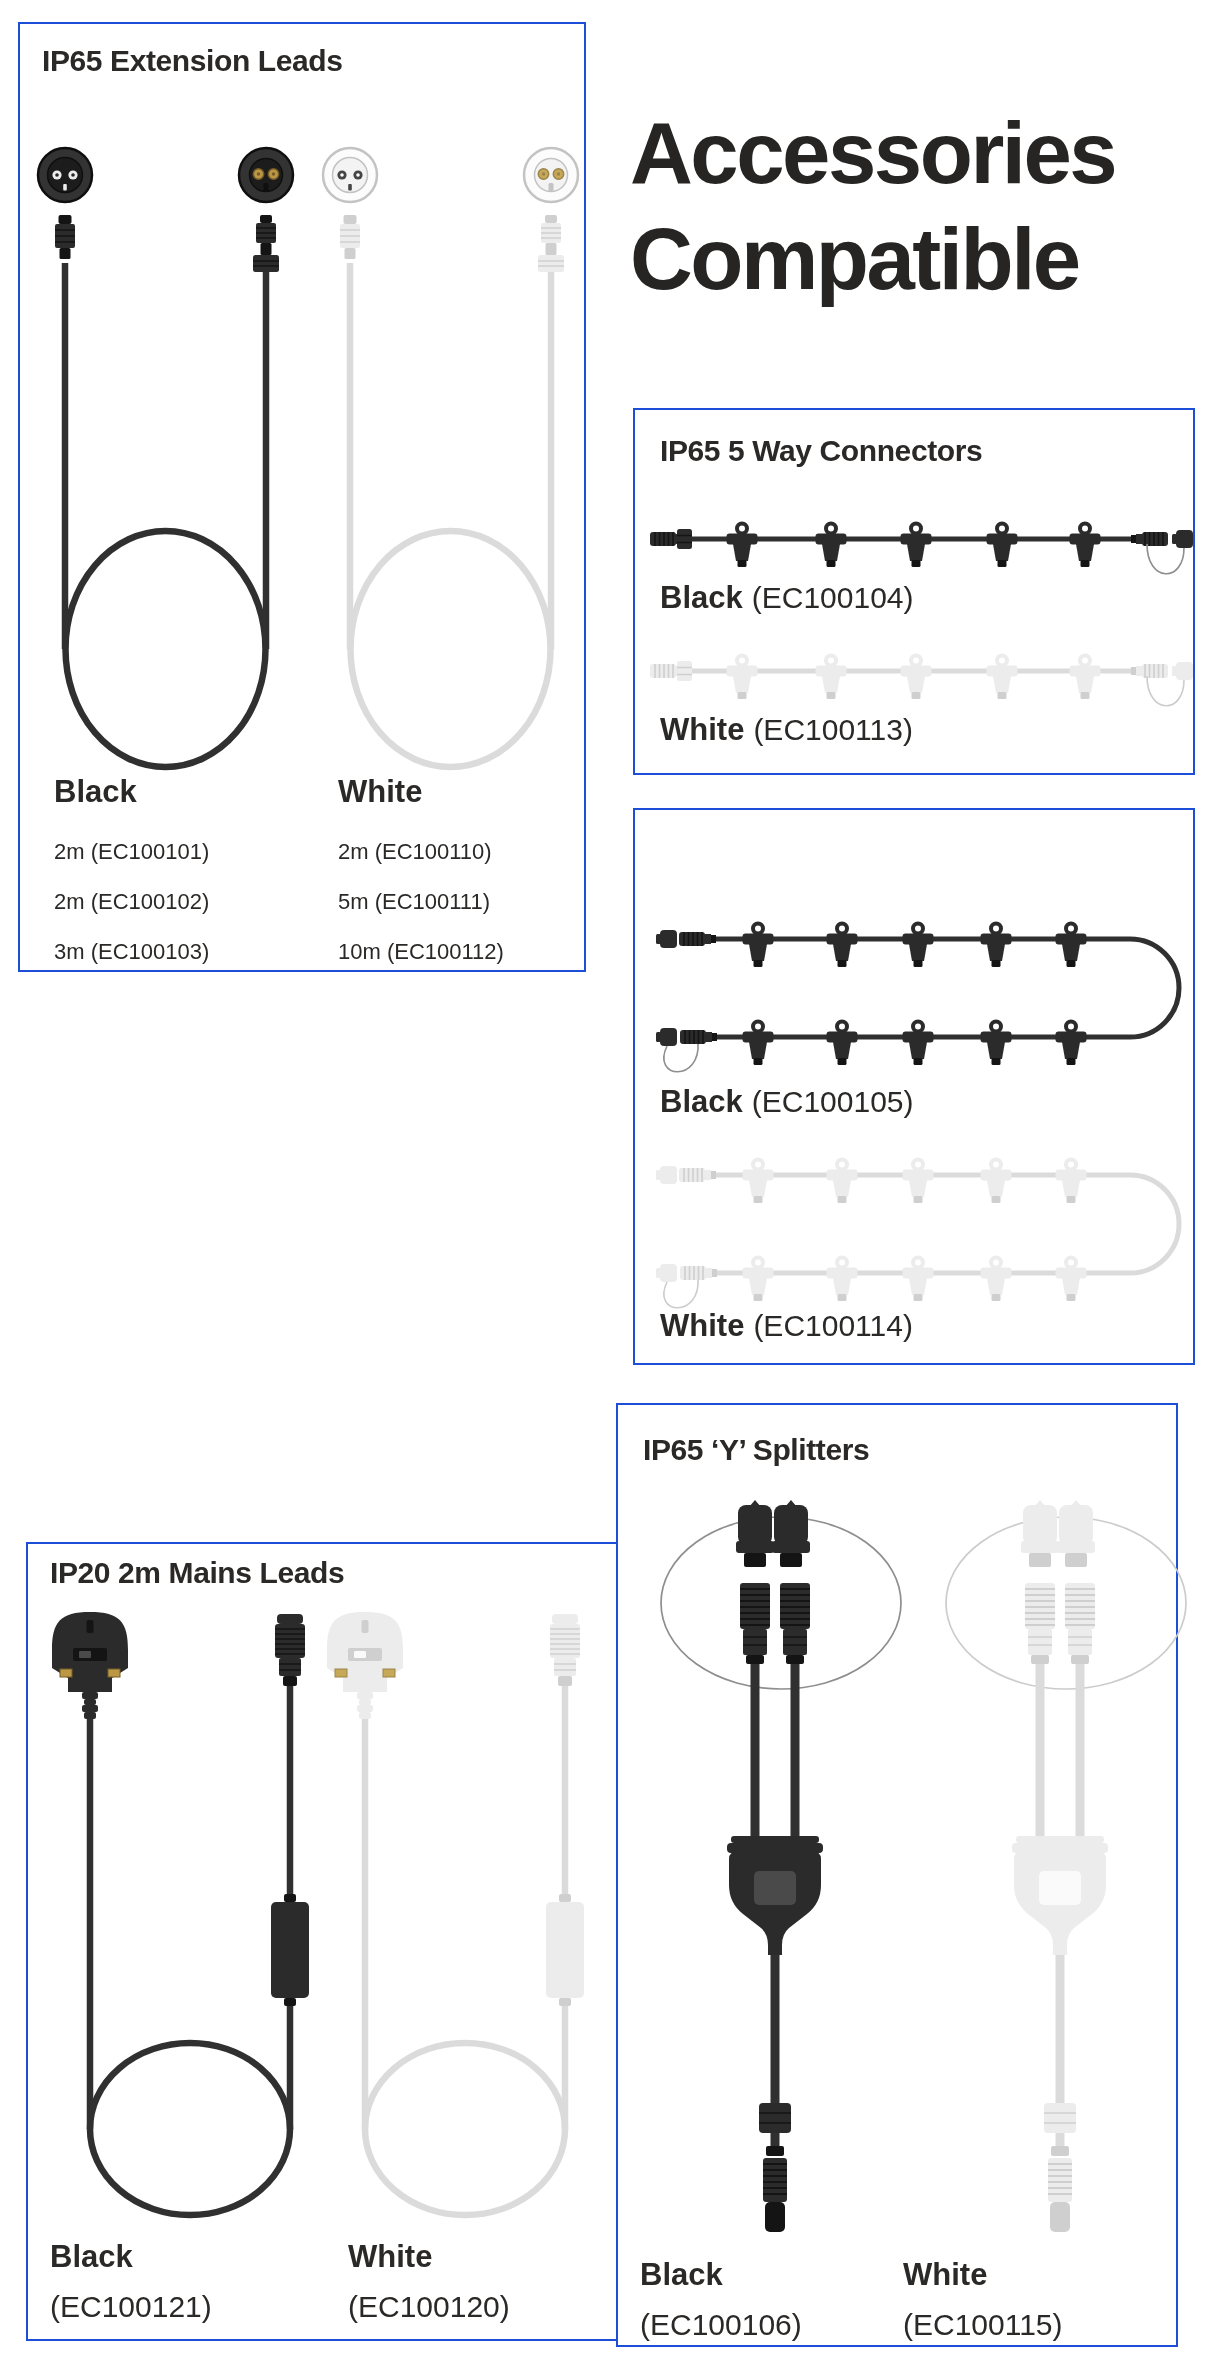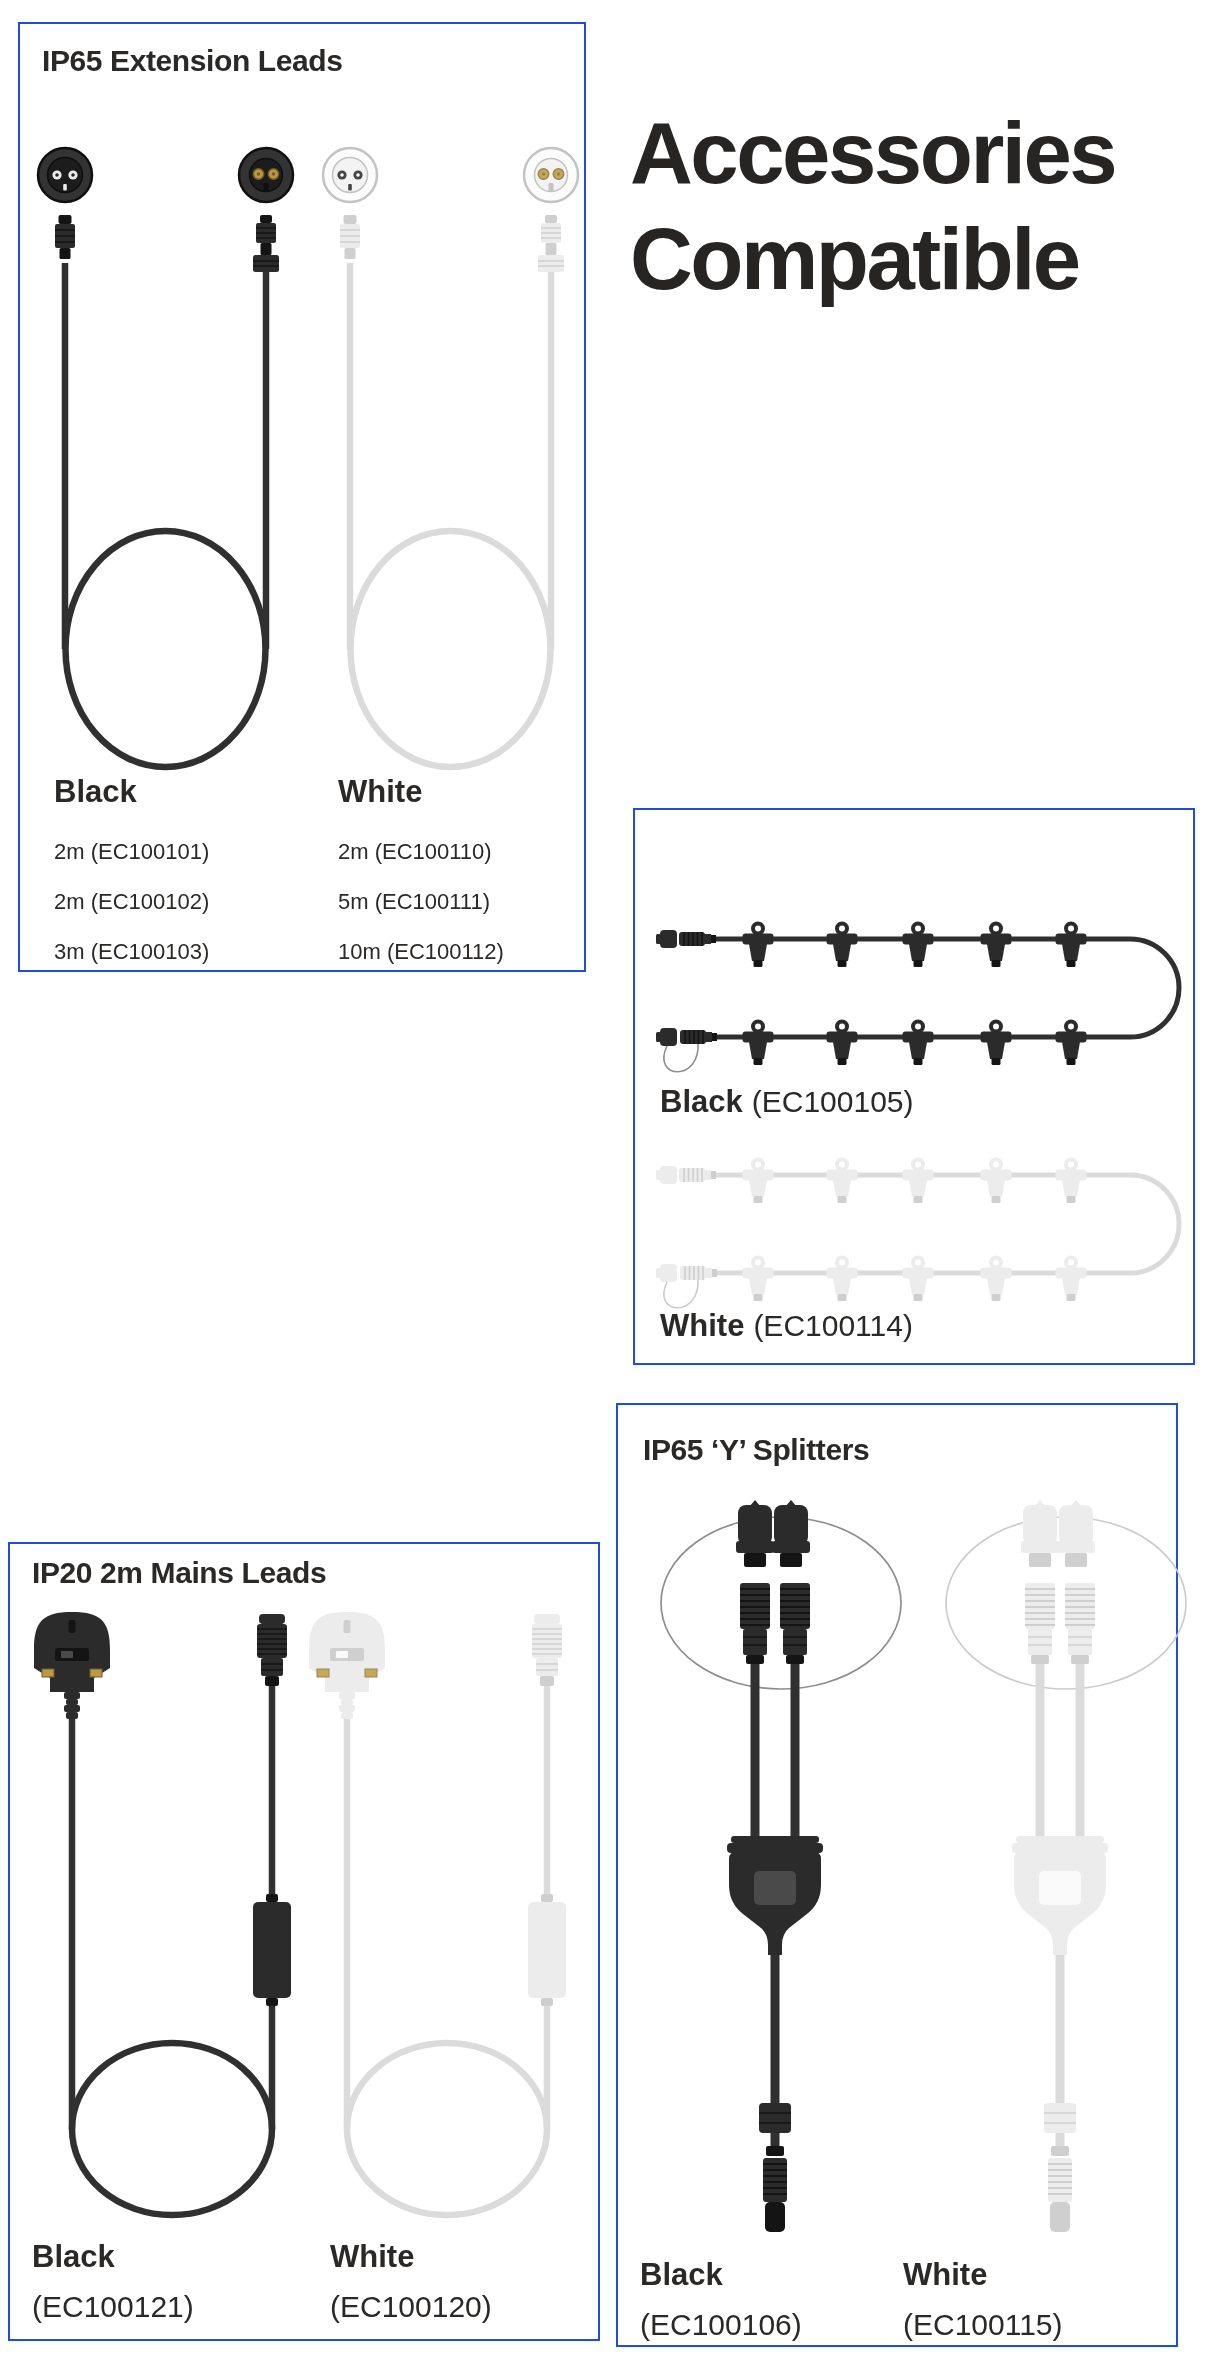--- a/index.html
+++ b/index.html
@@ -254,40 +254,57 @@
       <div class="itm">3m (EC100103)</div>
     </div>
     <div class="colset" style="left:318px">
       <div class="cl">White</div>
       <div class="itm">2m (EC100110)</div>
       <div class="itm">5m (EC100111)</div>
       <div class="itm">10m (EC100112)</div>
     </div>
   </section>
 
+  <section class="box" style="left:633px;top:408px;width:562px;height:367px">
+    <h2 class="box-title" style="left:25px;top:24px">IP65 5 Way Connectors</h2>
+    <svg class="art" width="558" height="363" viewBox="0 0 558 363">
+      <g class="th-b" transform="translate(0,129)">
+          <use href="#art-5way"></use>
+        </g>
+      <g class="th-w" transform="translate(0,261)">
+          <use href="#art-5way"></use>
+        </g>
+    </svg>
+    <div class="vline" style="left:25px;top:170px">
+      <span class="cl">Black</span><span class="code">(EC100104)</span>
+    </div>
+    <div class="vline" style="left:25px;top:302px">
+      <span class="cl">White</span><span class="code">(EC100113)</span>
+    </div>
+  </section>
 
   <section class="box" style="left:633px;top:808px;width:562px;height:557px">
     <svg class="art" width="558" height="553" viewBox="0 0 558 553">
       <g class="th-b" transform="translate(0,129)">
           <use href="#art-10way"></use>
         </g>
       <g class="th-w" transform="translate(0,365)">
           <use href="#art-10way"></use>
         </g>
     </svg>
     <div class="vline" style="left:25px;top:274px">
       <span class="cl">Black</span><span class="code">(EC100105)</span>
     </div>
     <div class="vline" style="left:25px;top:498px">
       <span class="cl">White</span><span class="code">(EC100114)</span>
     </div>
   </section>
 
 
-  <section class="box" style="left:8px;top:1542px;width:592px;height:799px">
+  <section class="box" style="left:26px;top:1542px;width:592px;height:799px">
     <h2 class="box-title" style="left:22px;top:12px">IP20 2m Mains Leads</h2>
     <svg class="art" width="564" height="795" viewBox="0 0 564 795">
       <g class="th-b" transform="translate(62,68)">
           <use href="#art-mainspair"></use>
         </g>
       <g class="th-w" transform="translate(337,68)">
           <use href="#art-mainspair"></use>
         </g>
     </svg>
     <div class="stack" style="left:22px;top:695px">

